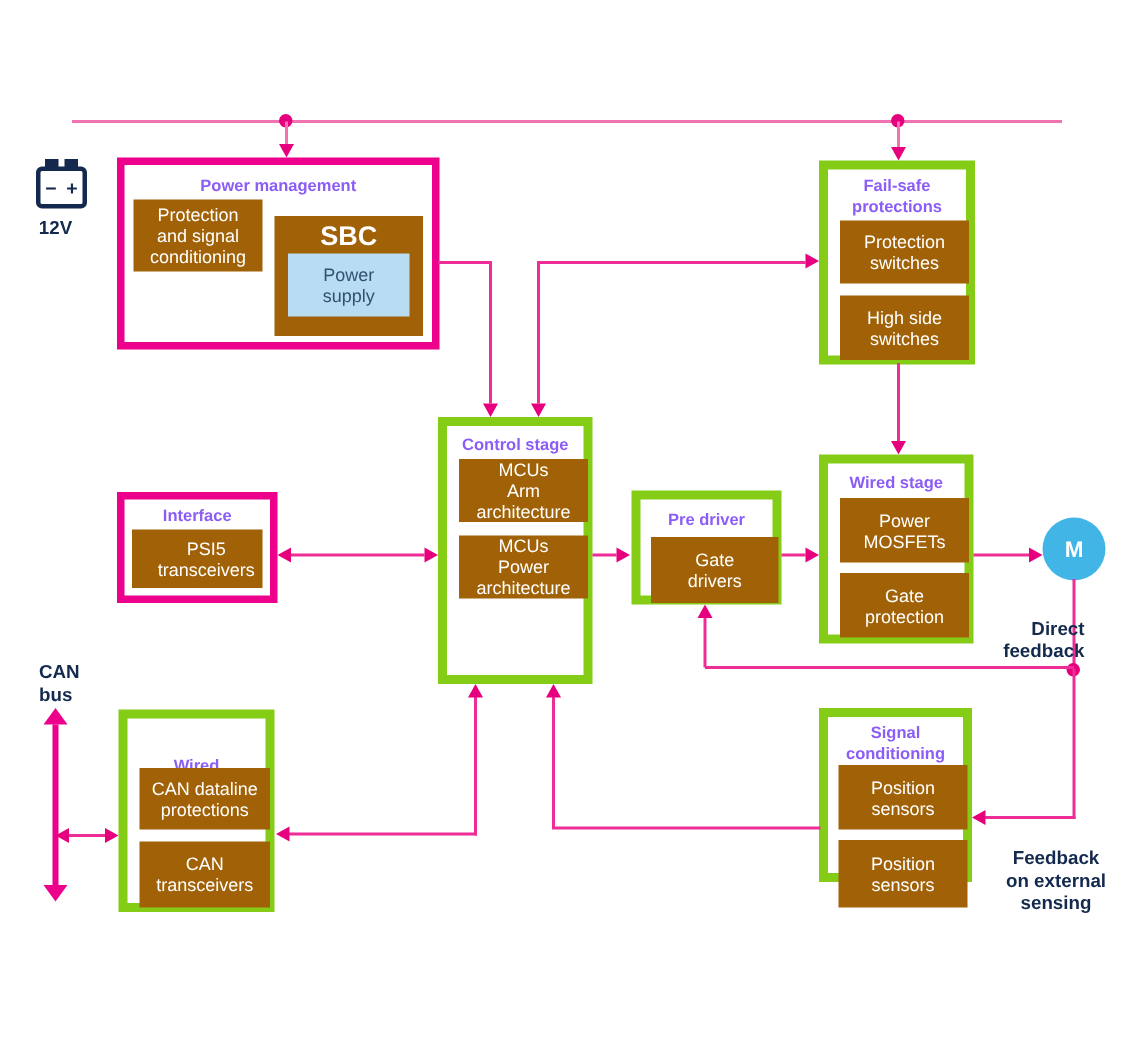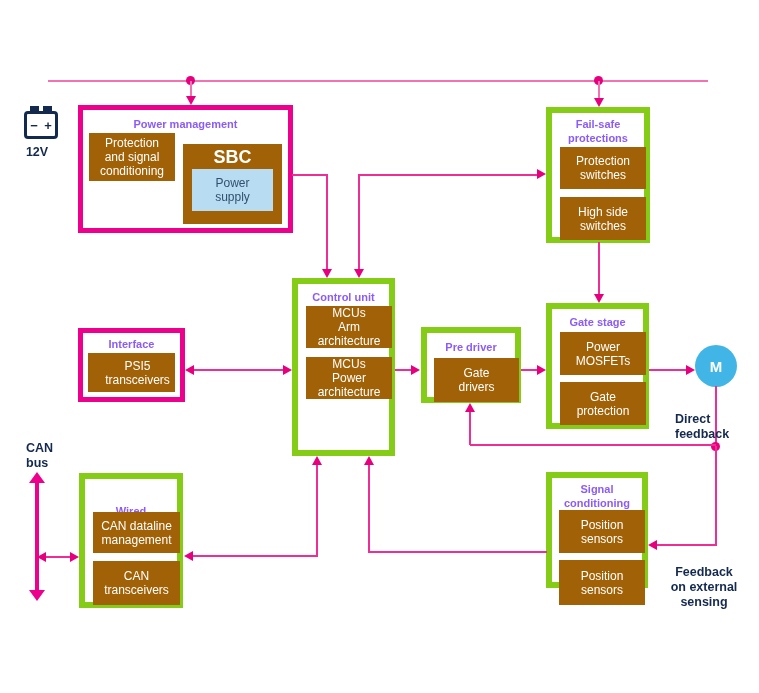--- a/index.html
+++ b/index.html
@@ -93,21 +93,21 @@
 
   <div class="vl" style="left:358px;top:174px;height:95px;"></div>
   <div class="ah d" style="left:354px;top:269px;"></div>
   <div class="hl" style="left:360px;top:174px;width:177px;"></div>
   <div class="ah r" style="left:537px;top:169px;"></div>
 
   <div class="vl" style="left:598px;top:242px;height:52px;"></div>
   <div class="ah d" style="left:594px;top:294px;"></div>
 
   <div class="box" style="left:292px;top:278px;width:103px;height:178px;">
-    <div class="btitle" style="top:6px;">Control unit</div>
+    <div class="btitle" style="top:6px;">Control stage</div>
     <div class="item" style="left:8px;top:22px;width:86px;height:42px;">MCUs
 Arm
 architecture</div>
     <div class="item" style="left:8px;top:73px;width:86px;height:42px;">MCUs
 Power
 architecture</div>
   </div>
 
   <div class="gbox" style="left:78px;top:328px;width:107px;height:74px;">
     <div class="btitle" style="top:4px;text-align:center;">Interface</div>
@@ -122,41 +122,41 @@
   <div class="box" style="left:421px;top:327px;width:100px;height:76px;">
     <div class="btitle" style="top:7px;">Pre driver</div>
     <div class="item" style="left:7px;top:25px;width:85px;height:44px;">Gate
 drivers</div>
   </div>
 
   <div class="hl" style="left:395px;top:369px;width:16px;"></div>
   <div class="ah r" style="left:411px;top:365px;"></div>
 
   <div class="box" style="left:546px;top:303px;width:103px;height:126px;">
-    <div class="btitle" style="top:6px;">Gate stage</div>
+    <div class="btitle" style="top:6px;">Wired stage</div>
     <div class="item" style="left:8px;top:23px;width:86px;height:43px;">Power
 MOSFETs</div>
     <div class="item" style="left:8px;top:73px;width:86px;height:43px;">Gate
 protection</div>
   </div>
 
   <div class="hl" style="left:521px;top:369px;width:16px;"></div>
   <div class="ah r" style="left:537px;top:365px;"></div>
 
   <div class="hl" style="left:649px;top:369px;width:37px;"></div>
   <div class="ah r" style="left:686px;top:365px;"></div>
 
   <div class="motor">M</div>
 
   <div class="vl" style="left:715px;top:386px;height:60px;"></div>
   <div class="dot" style="left:711px;top:442px;"></div>
   <div class="hl" style="left:470px;top:444px;width:246px;"></div>
   <div class="vl" style="left:469px;top:412px;height:33px;"></div>
   <div class="ah u" style="left:465px;top:403px;"></div>
-  <div class="navlbl" style="left:675px;top:412px;width:76px;text-align:left;">Direct
+  <div class="navlbl" style="left:647px;top:412px;width:76px;text-align:right;">Direct
 feedback</div>
 
   <div class="vl" style="left:715px;top:446px;height:100px;"></div>
   <div class="hl" style="left:656px;top:544px;width:61px;"></div>
   <div class="ah l" style="left:648px;top:540px;"></div>
   <div class="navlbl" style="left:648px;top:565px;width:112px;text-align:center;">Feedback
 on external
 sensing</div>
 
   <div class="box" style="left:546px;top:472px;width:102px;height:116px;">
@@ -174,21 +174,21 @@
 
   <div class="vl" style="left:316px;top:464px;height:93px;"></div>
   <div class="ah u" style="left:312px;top:456px;"></div>
   <div class="hl" style="left:192px;top:555px;width:126px;"></div>
   <div class="ah l" style="left:184px;top:551px;"></div>
 
   <div class="box" style="left:79px;top:473px;width:104px;height:135px;">
     <div class="btitle" style="top:0;margin-top:25px;">Wired
 connectivity</div>
     <div class="item" style="left:8px;top:33px;width:87px;height:41px;">CAN dataline
-management</div>
+protections</div>
     <div class="item" style="left:8px;top:82px;width:87px;height:44px;">CAN
 transceivers</div>
   </div>
 
   <div class="navlbl" style="left:26px;top:441px;">CAN
 bus</div>
   <div class="vl thick" style="left:35px;top:483px;height:107px;"></div>
   <div class="ah bigu" style="left:29px;top:472px;"></div>
   <div class="ah bigd" style="left:29px;top:590px;"></div>
   <div class="hl" style="left:45px;top:556px;width:28px;"></div>

